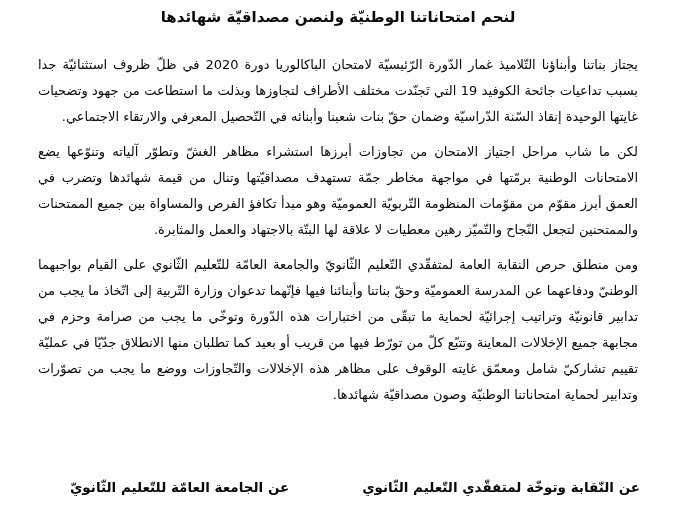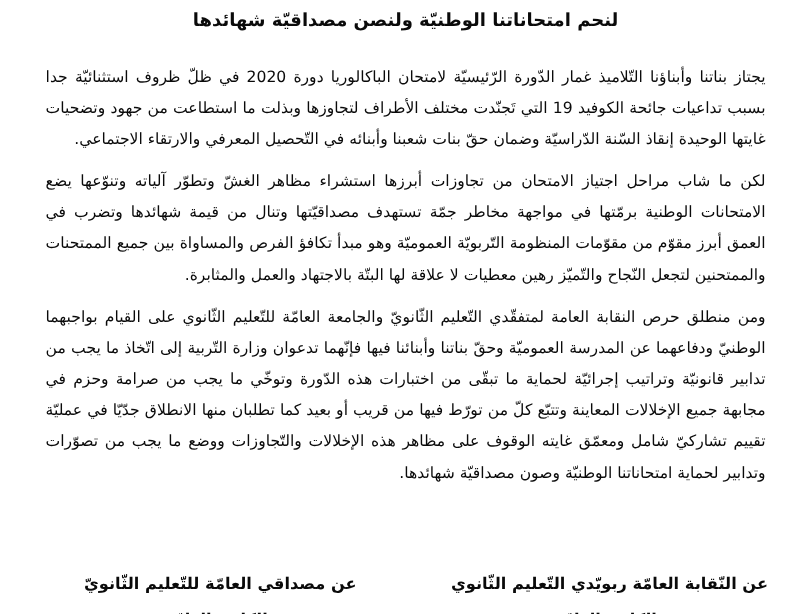--- a/index.html
+++ b/index.html
@@ -68,22 +68,22 @@
   <h1 class="doc-title">لنحم امتحاناتنا الوطنيّة ولنصن مصداقيّة شهائدها</h1>
 
   <div class="doc-body">
     <p>يجتاز بناتنا وأبناؤنا التّلاميذ غمار الدّورة الرّئيسيّة لامتحان الباكالوريا دورة 2020 في ظلّ ظروف استثنائيّة جدا بسبب تداعيات جائحة الكوفيد 19 التي تَجنّدت مختلف الأطراف لتجاوزها وبذلت ما استطاعت من جهود وتضحيات غايتها الوحيدة إنقاذ السّنة الدّراسيّة وضمان حقّ بنات شعبنا وأبنائه في التّحصيل المعرفي والارتقاء الاجتماعي.</p>
     <p>لكن ما شاب مراحل اجتياز الامتحان من تجاوزات أبرزها استشراء مظاهر الغشّ وتطوّر آلياته وتنوّعها يضع الامتحانات الوطنية برمّتها في مواجهة مخاطر جمّة تستهدف مصداقيّتها وتنال من قيمة شهائدها وتضرب في العمق أبرز مقوّم من مقوّمات المنظومة التّربويّة العموميّة وهو مبدأ تكافؤ الفرص والمساواة بين جميع الممتحنات والممتحنين لتجعل النّجاح والتّميّز رهين معطيات لا علاقة لها البتّة بالاجتهاد والعمل والمثابرة.</p>
     <p>ومن منطلق حرص النقابة العامة لمتفقّدي التّعليم الثّانويّ والجامعة العامّة للتّعليم الثّانوي على القيام بواجبهما الوطنيّ ودفاعهما عن المدرسة العموميّة وحقّ بناتنا وأبنائنا فيها فإنّهما تدعوان وزارة التّربية إلى اتّخاذ ما يجب من تدابير قانونيّة وتراتيب إجرائيّة لحماية ما تبقّى من اختبارات هذه الدّورة وتوخّي ما يجب من صرامة وحزم في مجابهة جميع الإخلالات المعاينة وتتبّع كلّ من تورّط فيها من قريب أو بعيد كما تطلبان منها الانطلاق جدّيّا في عمليّة تقييم تشاركيّ شامل ومعمّق غايته الوقوف على مظاهر هذه الإخلالات والتّجاوزات ووضع ما يجب من تصوّرات وتدابير لحماية امتحاناتنا الوطنيّة وصون مصداقيّة شهائدها.</p>
   </div>
 
   <div class="signatures">
     <div class="sig-block">
-      <div class="sig-heading">عن النّقابة العامّة ربويّدي التّعليم الثّانوي</div>
+      <div class="sig-heading">عن النّقابة وتوخّة لمتفقّدي التّعليم الثّانوي</div>
       <div class="sig-subline">الكاتب العامّ</div>
     </div>
     <div class="sig-block">
-      <div class="sig-heading">عن مصداقي العامّة للتّعليم الثّانويّ</div>
+      <div class="sig-heading">عن الجامعة العامّة للتّعليم الثّانويّ</div>
       <div class="sig-subline">الكاتب العامّ</div>
     </div>
   </div>
 
 </div>
 
 </body></html>

